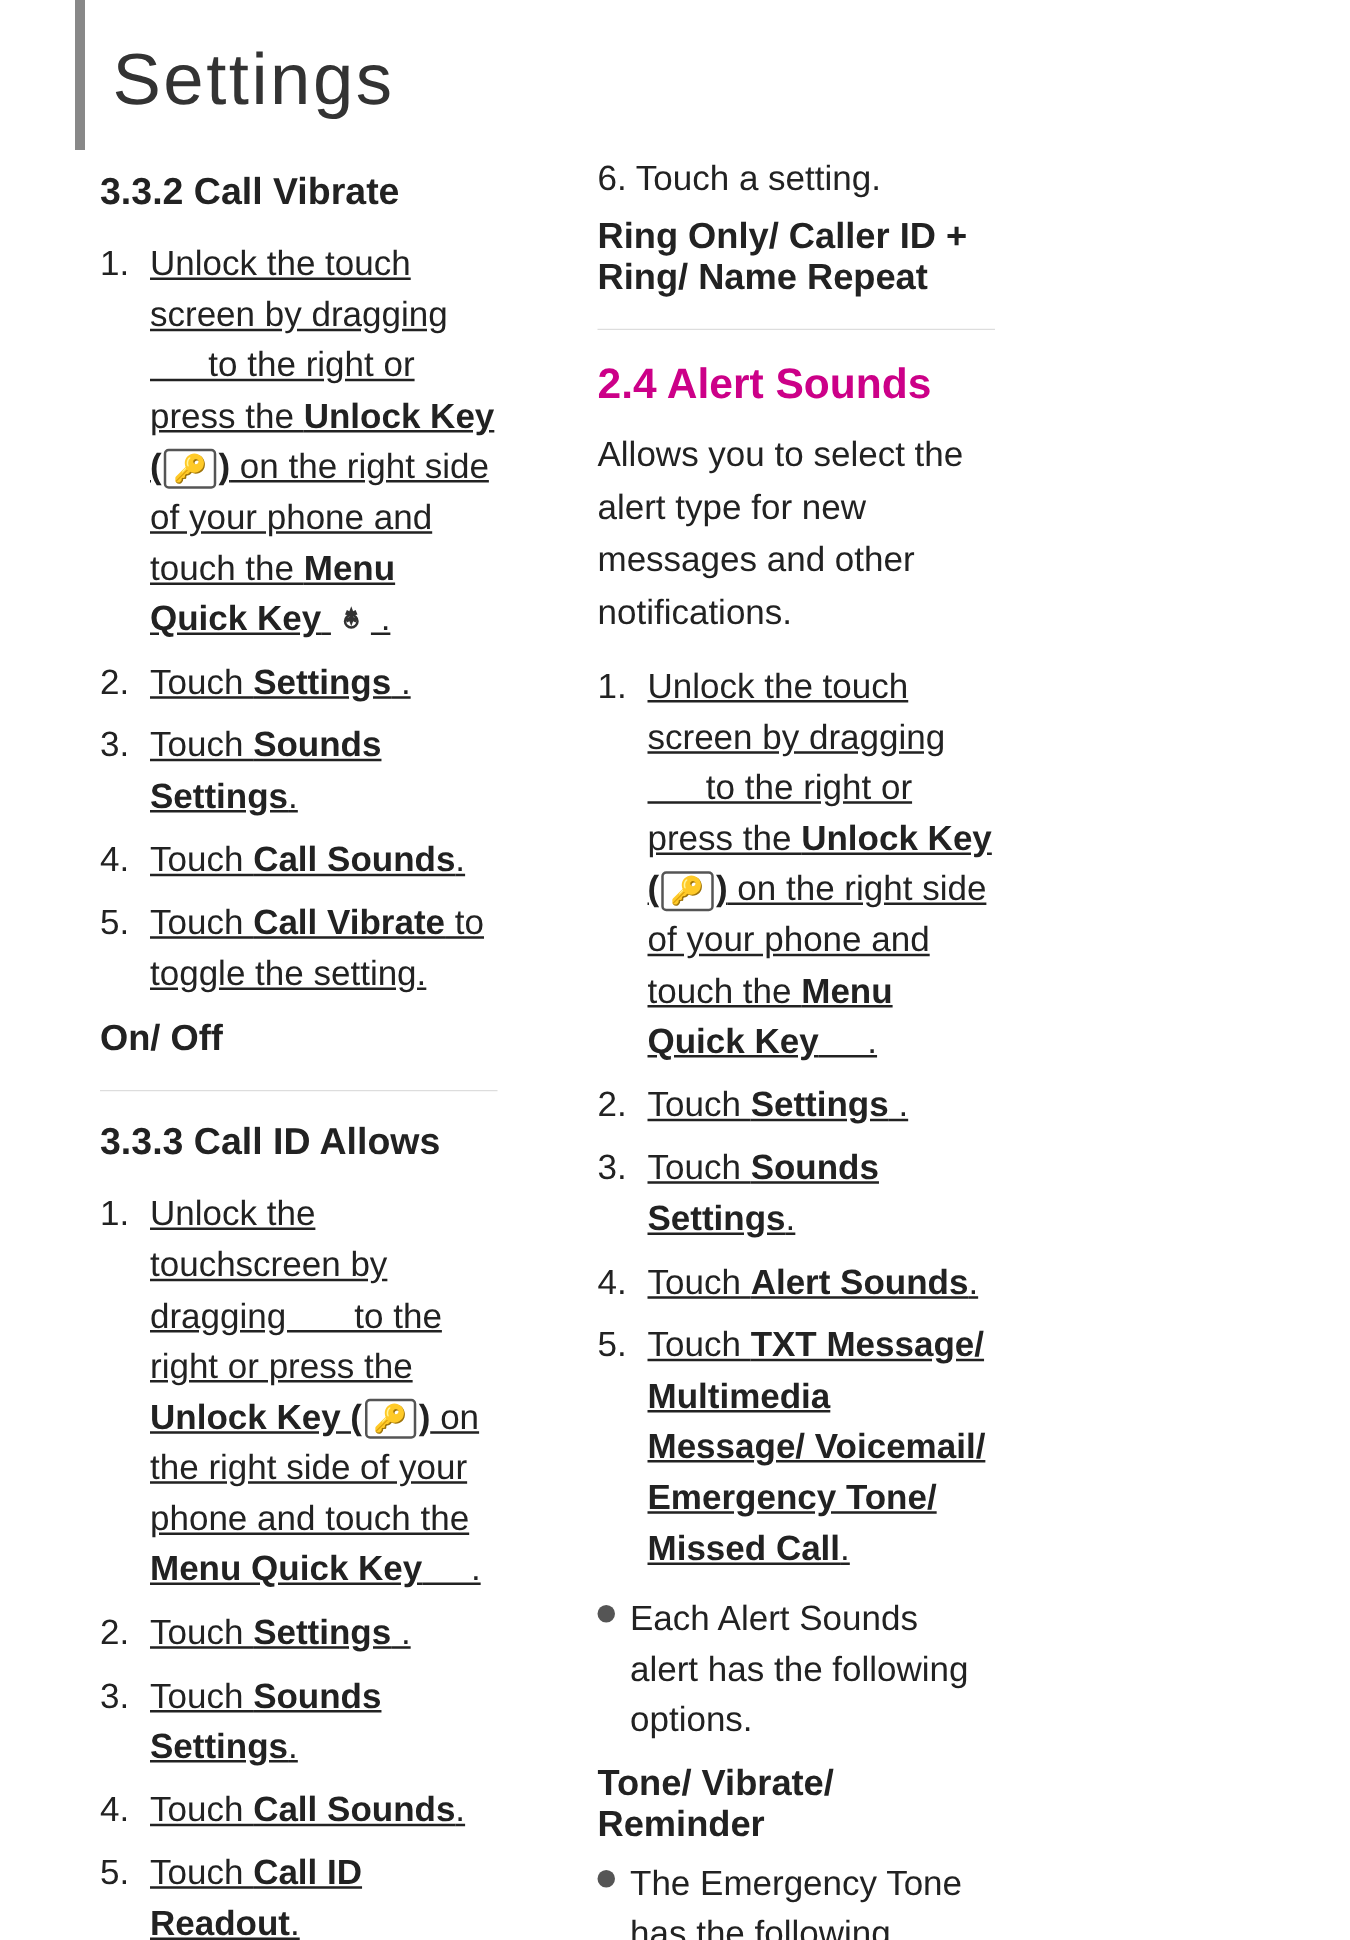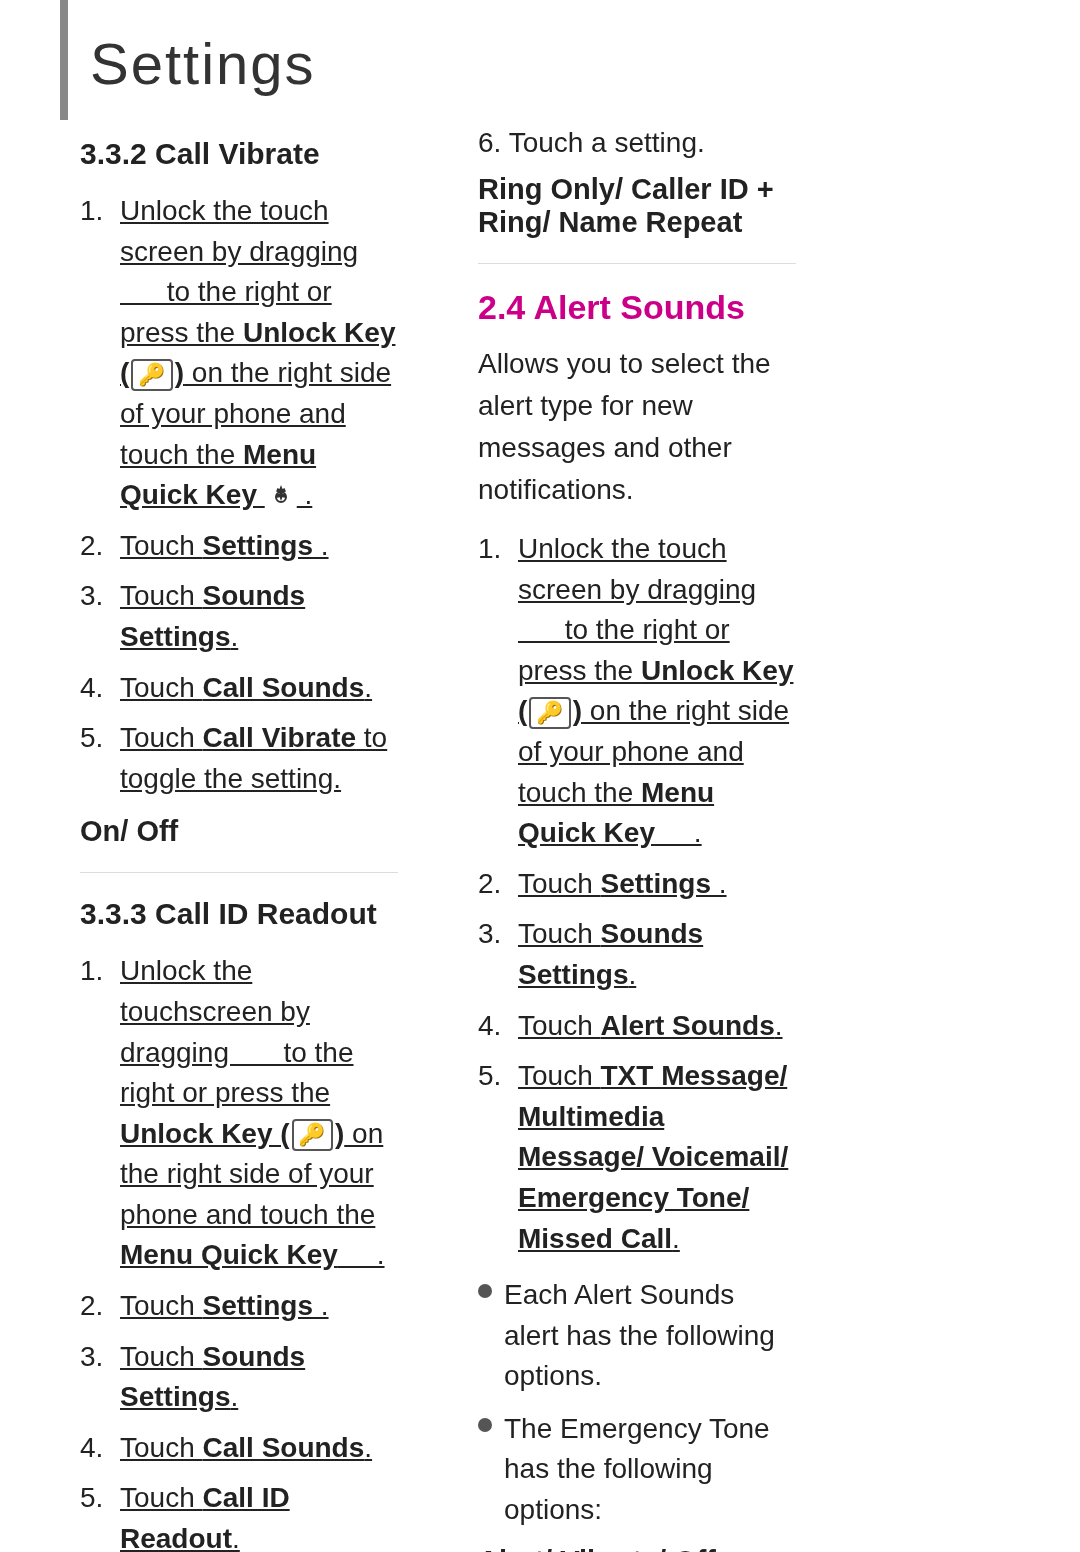--- a/index.html
+++ b/index.html
@@ -262,21 +262,21 @@
             <span class="step-text">Touch <b>Call Vibrate</b> to toggle the setting.</span>
           </li>
         </ol>
 
         <div class="sub-heading">On/ Off</div>
       </div>
 
       <hr class="section-divider">
 
       <div>
-        <div class="section-heading">3.3.3 Call ID Readout</div>
+        <div class="section-heading">3.3.3 Call ID Allows</div>
 
         <ol class="step-list">
           <li>
             <span class="step-num">1.</span>
             <span class="step-text">
               Unlock the touchscreen by dragging &nbsp;&nbsp;&nbsp;&nbsp;&nbsp; to the right or press the <b>Unlock Key (</b><span class="key-icon">🔑</span><b>)</b> on the right side of your phone and touch the <b>Menu Quick Key</b> &nbsp;&nbsp;&nbsp; .
             </span>
           </li>
           <li>
             <span class="step-num">2.</span>
@@ -338,20 +338,21 @@
           </li>
         </ol>
 
         <ul class="bullet-list">
           <li>
             <span class="bullet-dot"></span>
             <span class="bullet-text">Each Alert Sounds alert has the following options.</span>
           </li>
         </ul>
 
+        <div class="sub-heading">Tone/ Vibrate/ Reminder</div>
 
         <ul class="bullet-list mt-16">
           <li>
             <span class="bullet-dot"></span>
             <span class="bullet-text">The Emergency Tone has the following options:</span>
           </li>
         </ul>
 
         <div class="sub-heading">Alert/ Vibrate/ Off</div>
       </div>

